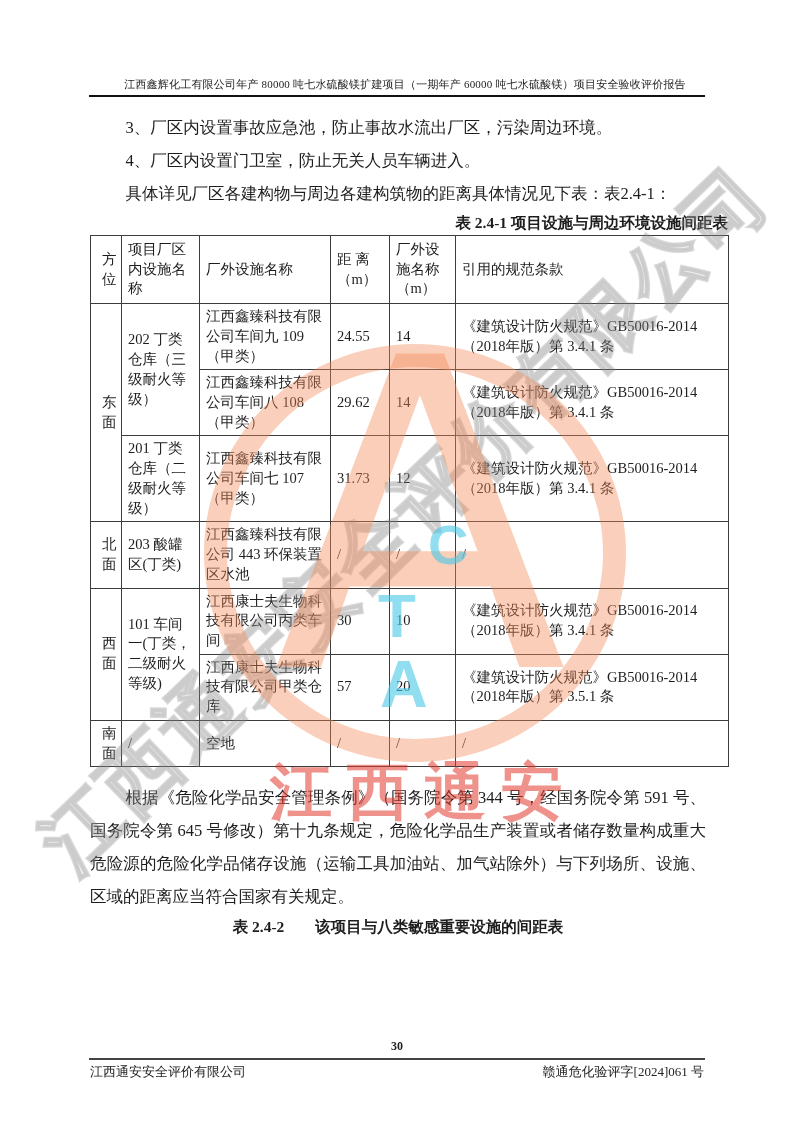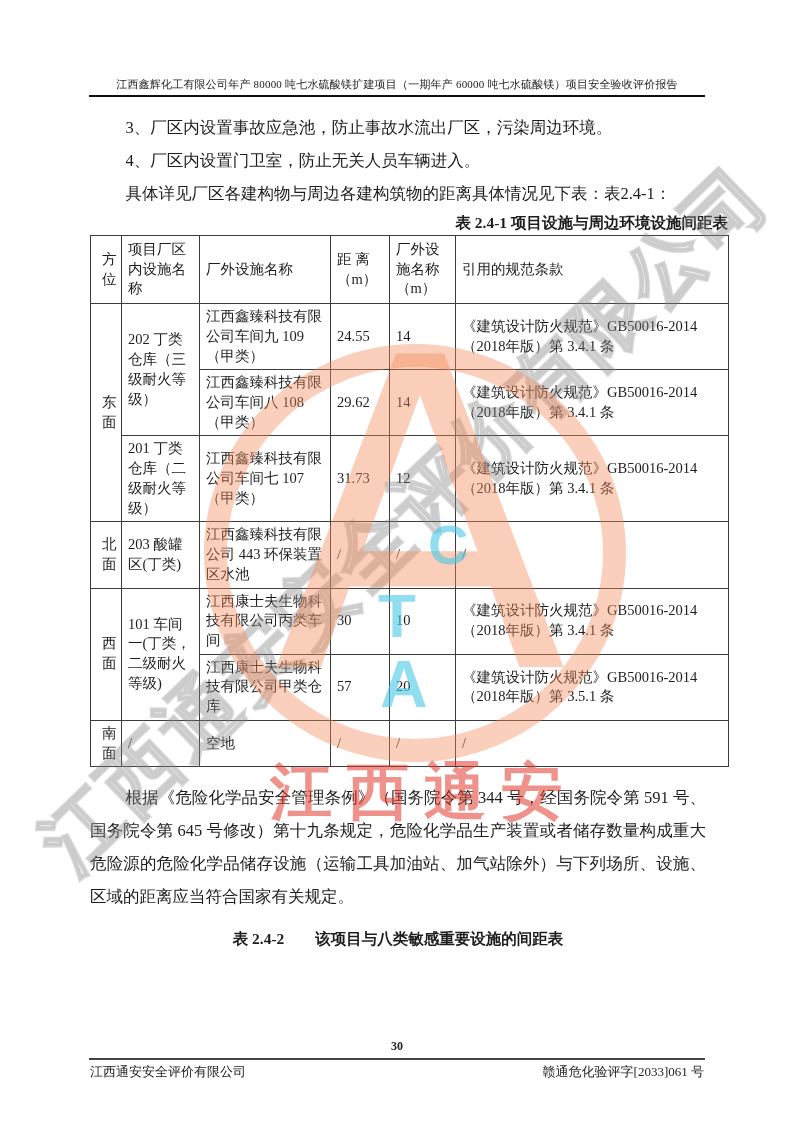--- a/index.html
+++ b/index.html
@@ -5,39 +5,39 @@
   * { margin:0; padding:0; box-sizing:border-box; }
   html,body { background:#e8e8e8; }
   .page {
     position:relative; width:794px; height:1123px; margin:0 auto;
     background:#ffffff; overflow:hidden;
     font-family:"Liberation Serif","DejaVu Serif",serif;
     color:#1d1d1d;
   }
   
   .doc-header {
-    position:absolute; top:77px; left:42px; width:710px;
+    position:absolute; top:77px; left:50px; width:710px;
     text-align:center; font-size:11px; letter-spacing:0.2px; color:#222;
   }
   .header-rule {
     position:absolute; top:95px; left:89px; width:616px; height:2px; background:#111;
   }
   
   .content {
     position:absolute; top:111px; left:90px; width:616px;
     font-size:16.5px; line-height:33px; text-align:justify; z-index:1;
   }
   .content p.para { text-indent:2.15em; }
   .tbl-title {
     width:638px; text-align:right; font-weight:bold; font-size:15.5px;
     line-height:20px; margin-top:3px;
   }
   .tbl-title-2 {
     width:616px; text-align:center; font-weight:bold; font-size:15.5px;
-    line-height:22px; margin-top:15px;
+    line-height:22px; margin-top:3px;
   }
   table.dist {
     border-collapse:collapse; table-layout:fixed; width:638px; margin-top:2px;
     font-size:14.5px; line-height:1.36; text-align:left;
   }
   table.dist td {
     border:1px solid #3c3c3c; padding:3px 6px; vertical-align:middle;
     word-break:break-word;
   }
   table.dist td.c-ctr { text-align:center; padding:3px 11px;font-family:Liberation Serif, serif; }
@@ -189,15 +189,15 @@
     </table>
 
     <p class="para after-tbl">根据《危险化学品安全管理条例》（国务院令第 344 号，经国务院令第 591 号、国务院令第 645 号修改）第十九条规定，危险化学品生产装置或者储存数量构成重大危险源的危险化学品储存设施（运输工具加油站、加气站除外）与下列场所、设施、区域的距离应当符合国家有关规定。</p>
 
     <div class="tbl-title-2">表 2.4-2　　该项目与八类敏感重要设施的间距表</div>
   </div>
 
   <div class="page-number">30</div>
   <div class="footer-rule"></div>
   <div class="footer-left">江西通安安全评价有限公司</div>
-  <div class="footer-right">赣通危化验评字[2033]061 号</div>
+  <div class="footer-right">赣通危化验评字[2024]061 号</div>
 
 </div>
 
 </body></html>

